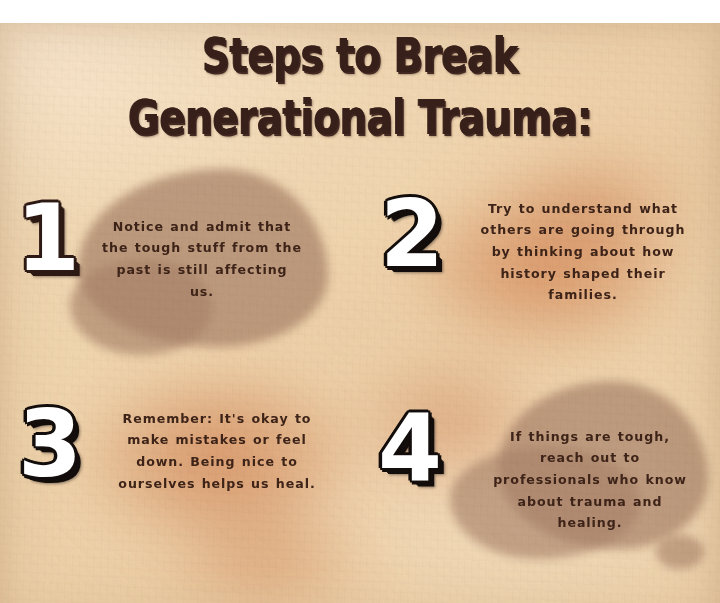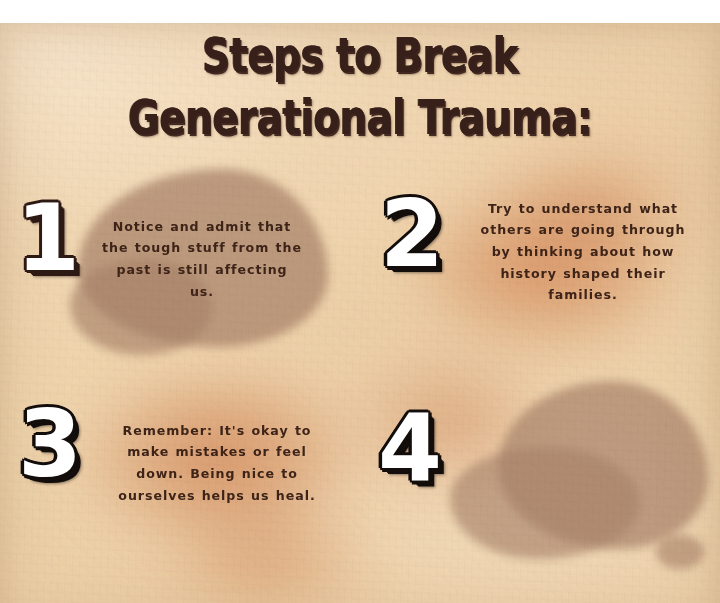--- a/index.html
+++ b/index.html
@@ -217,21 +217,21 @@
     font-size: 12.6px;
     line-height: 1.72;
     letter-spacing: 0.95px;
     color: #3d2318;
     text-align: center;
     word-spacing: 1px;
   }
 
   .s1 .step-text { position: absolute; left: 102px; top: 22px;  width: 200px; }
   .s2 .step-text { position: absolute; left: 110px; top: 4px;  width: 226px; }
-  .s3 .step-text { position: absolute; left: 108px; top: 26px;  width: 218px; }
+  .s3 .step-text { position: absolute; left: 108px; top: 14px;  width: 218px; }
   .s4 .step-text { position: absolute; left: 126px; top: 32px;  width: 208px; }
 </style>
 </head>
 <body>
 
 <div id="poster">
 
   <div class="paper-base"></div>
   <div class="paper-mottle"></div>
 
@@ -267,16 +267,17 @@
       <p class="step-text">Try to understand what others are going through by thinking about how history shaped their families.</p>
     </div>
 
     <div class="step s3">
       <span class="step-number outline-black num-3">3</span>
       <p class="step-text">Remember: It's okay to make mistakes or feel down. Being nice to ourselves helps us heal.</p>
     </div>
 
     <div class="step s4">
       <span class="step-number outline-black num-4">4</span>
+      <p class="step-text">If things are tough, reach out to professionals who know about trauma and healing.</p>
     </div>
 
   </div>
 </div>
 
 </body></html>

